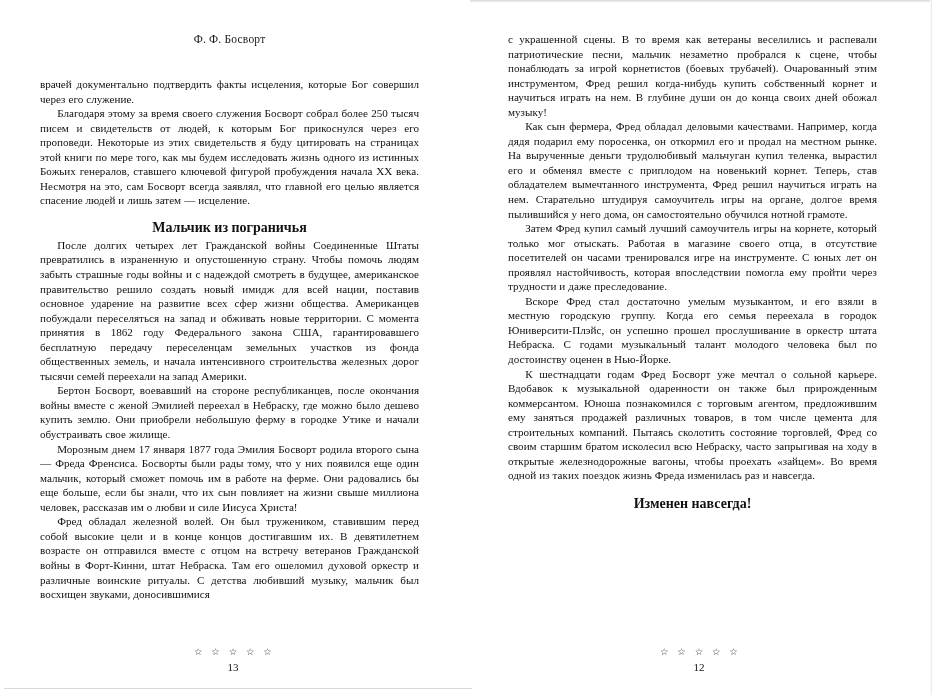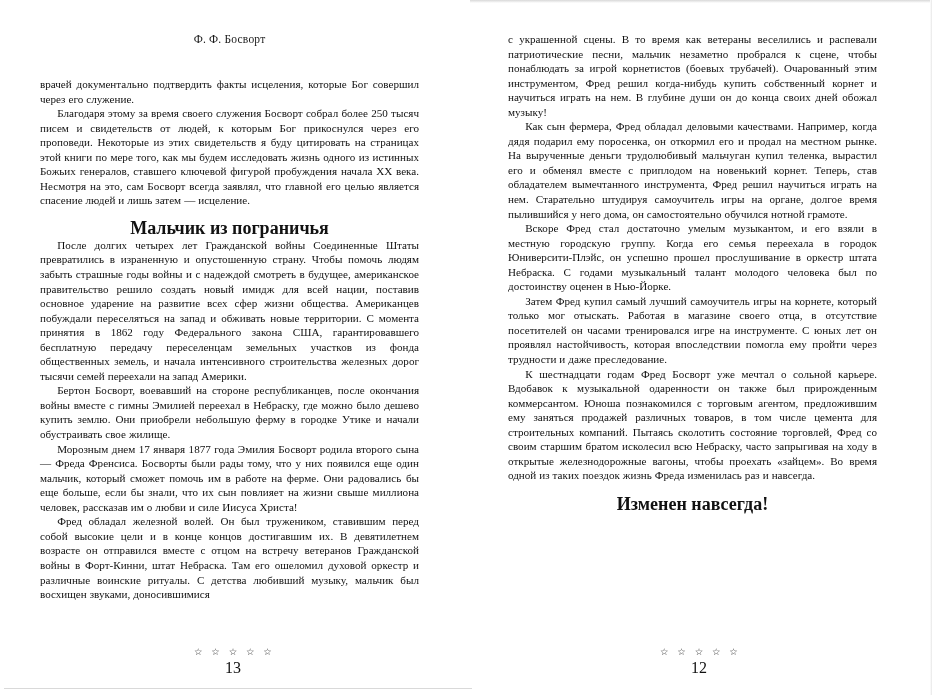--- a/index.html
+++ b/index.html
@@ -93,21 +93,21 @@
     text-indent: 1.55em;
     hyphens: manual;
     word-spacing: 0.02em;
   }
   p.para.cont {
     text-indent: 0;
   }
 
   h2.section-heading {
     text-align: center;
-    font-size: 18px;
+    font-size: 14px;
     font-weight: bold;
     margin: 12px 0 2px 0;
     line-height: 16px;
   }
   h2.section-heading.tight-top {
     margin-top: 13px;
   }
 
   .folio {
     position: absolute;
@@ -117,21 +117,21 @@
     text-align: center;
   }
   .stars {
     font-size: 9.5px;
     letter-spacing: 3.2px;
     color: #3a3a3a;
     line-height: 13px;
     padding-left: 3px;
   }
   .folio-number {
-    font-size: 16px;
+    font-size: 11px;
     color: #111111;
     line-height: 15px;
     margin-top: 1px;
   }
 </style>
 </head>
 <body>
 
 <div class="spread">
 
@@ -143,40 +143,40 @@
 
     <div class="running-head">Ф. Ф. Босворт</div>
 
     <div class="body-block">
       <p class="para cont">врачей документально подтвердить факты исцеления, которые Бог совершил через его служение.</p>
       <p class="para">Благодаря этому за время своего служения Босворт собрал более 250 тысяч писем и свидетельств от людей, к которым Бог прикоснулся через его проповеди. Некоторые из этих свидетельств я буду цитировать на страницах этой книги по мере того, как мы будем исследовать жизнь одного из истинных Божьих генералов, ставшего ключевой фигурой пробуждения начала XX века. Несмотря на это, сам Босворт всегда заявлял, что главной его целью является спасение людей и лишь затем — исцеление.</p>
 
       <h2 class="section-heading">Мальчик из пограничья</h2>
 
       <p class="para">После долгих четырех лет Гражданской войны Соединенные Штаты превратились в израненную и опустошенную страну. Чтобы помочь людям забыть страшные годы войны и с надеждой смотреть в будущее, американское правительство решило создать новый имидж для всей нации, поставив основное ударение на развитие всех сфер жизни общества. Американцев побуждали переселяться на запад и обживать новые территории. С момента принятия в 1862 году Федерального закона США, гарантировавшего бесплатную передачу переселенцам земельных участков из фонда общественных земель, и начала интенсивного строительства железных дорог тысячи семей переехали на запад Америки.</p>
-      <p class="para">Бертон Босворт, воевавший на стороне республиканцев, после окончания войны вместе с гимны Эмилией переехал в Небраску, где можно было дешево купить землю. Они приобрели небольшую ферму в городке Утике и начали обустраивать свое жилище.</p>
+      <p class="para">Бертон Босворт, воевавший на стороне республиканцев, после окончания войны вместе с женой Эмилией переехал в Небраску, где можно было дешево купить землю. Они приобрели небольшую ферму в городке Утике и начали обустраивать свое жилище.</p>
       <p class="para">Морозным днем 17 января 1877 года Эмилия Босворт родила второго сына — Фреда Френсиса. Босворты были рады тому, что у них появился еще один мальчик, который сможет помочь им в работе на ферме. Они радовались бы еще больше, если бы знали, что их сын повлияет на жизни свыше миллиона человек, рассказав им о любви и силе Иисуса Христа!</p>
       <p class="para">Фред обладал железной волей. Он был тружеником, ставившим перед собой высокие цели и в конце концов достигавшим их. В девятилетнем возрасте он отправился вместе с отцом на встречу ветеранов Гражданской войны в Форт-Кинни, штат Небраска. Там его ошеломил духовой оркестр и различные воинские ритуалы. С детства любивший музыку, мальчик был восхищен звуками, доносившимися</p>
     </div>
 
     <div class="folio">
       <div class="stars">☆ ☆ ☆ ☆ ☆</div>
       <div class="folio-number">13</div>
     </div>
 
   </div>
 
   <div class="page page-right">
 
 
     <div class="body-block">
       <p class="para cont">с украшенной сцены. В то время как ветераны веселились и распевали патриотические песни, мальчик незаметно пробрался к сцене, чтобы понаблюдать за игрой корнетистов (боевых трубачей). Очарованный этим инструментом, Фред решил когда-нибудь купить собственный корнет и научиться играть на нем. В глубине души он до конца своих дней обожал музыку!</p>
       <p class="para">Как сын фермера, Фред обладал деловыми качествами. Например, когда дядя подарил ему поросенка, он откормил его и продал на местном рынке. На вырученные деньги трудолюбивый мальчуган купил теленка, вырастил его и обменял вместе с приплодом на новенький корнет. Теперь, став обладателем вымечтанного инструмента, Фред решил научиться играть на нем. Старательно штудируя самоучитель игры на органе, долгое время пылившийся у него дома, он самостоятельно обучился нотной грамоте.</p>
+      <p class="para">Затем Фред купил самый лучший самоучитель игры на корнете, который только мог отыскать. Работая в магазине своего отца, в отсутствие посетителей он часами тренировался игре на инструменте. С юных лет он проявлял настойчивость, которая впоследствии помогла ему пройти через трудности и даже преследование.</p>
       <p class="para">Вскоре Фред стал достаточно умелым музыкантом, и его взяли в местную городскую группу. Когда его семья переехала в городок Юниверсити-Плэйс, он успешно прошел прослушивание в оркестр штата Небраска. С годами музыкальный талант молодого человека был по достоинству оценен в Нью-Йорке.</p>
-      <p class="para">Затем Фред купил самый лучший самоучитель игры на корнете, который только мог отыскать. Работая в магазине своего отца, в отсутствие посетителей он часами тренировался игре на инструменте. С юных лет он проявлял настойчивость, которая впоследствии помогла ему пройти через трудности и даже преследование.</p>
       <p class="para">К шестнадцати годам Фред Босворт уже мечтал о сольной карьере. Вдобавок к музыкальной одаренности он также был прирожденным коммерсантом. Юноша познакомился с торговым агентом, предложившим ему заняться продажей различных товаров, в том числе цемента для строительных компаний. Пытаясь сколотить состояние торговлей, Фред со своим старшим братом исколесил всю Небраску, часто запрыгивая на ходу в открытые железнодорожные вагоны, чтобы проехать «зайцем». Во время одной из таких поездок жизнь Фреда изменилась раз и навсегда.</p>
 
       <h2 class="section-heading tight-top">Изменен навсегда!</h2>
 
     </div>
 
     <div class="folio">
       <div class="stars">☆ ☆ ☆ ☆ ☆</div>
       <div class="folio-number">12</div>
     </div>

